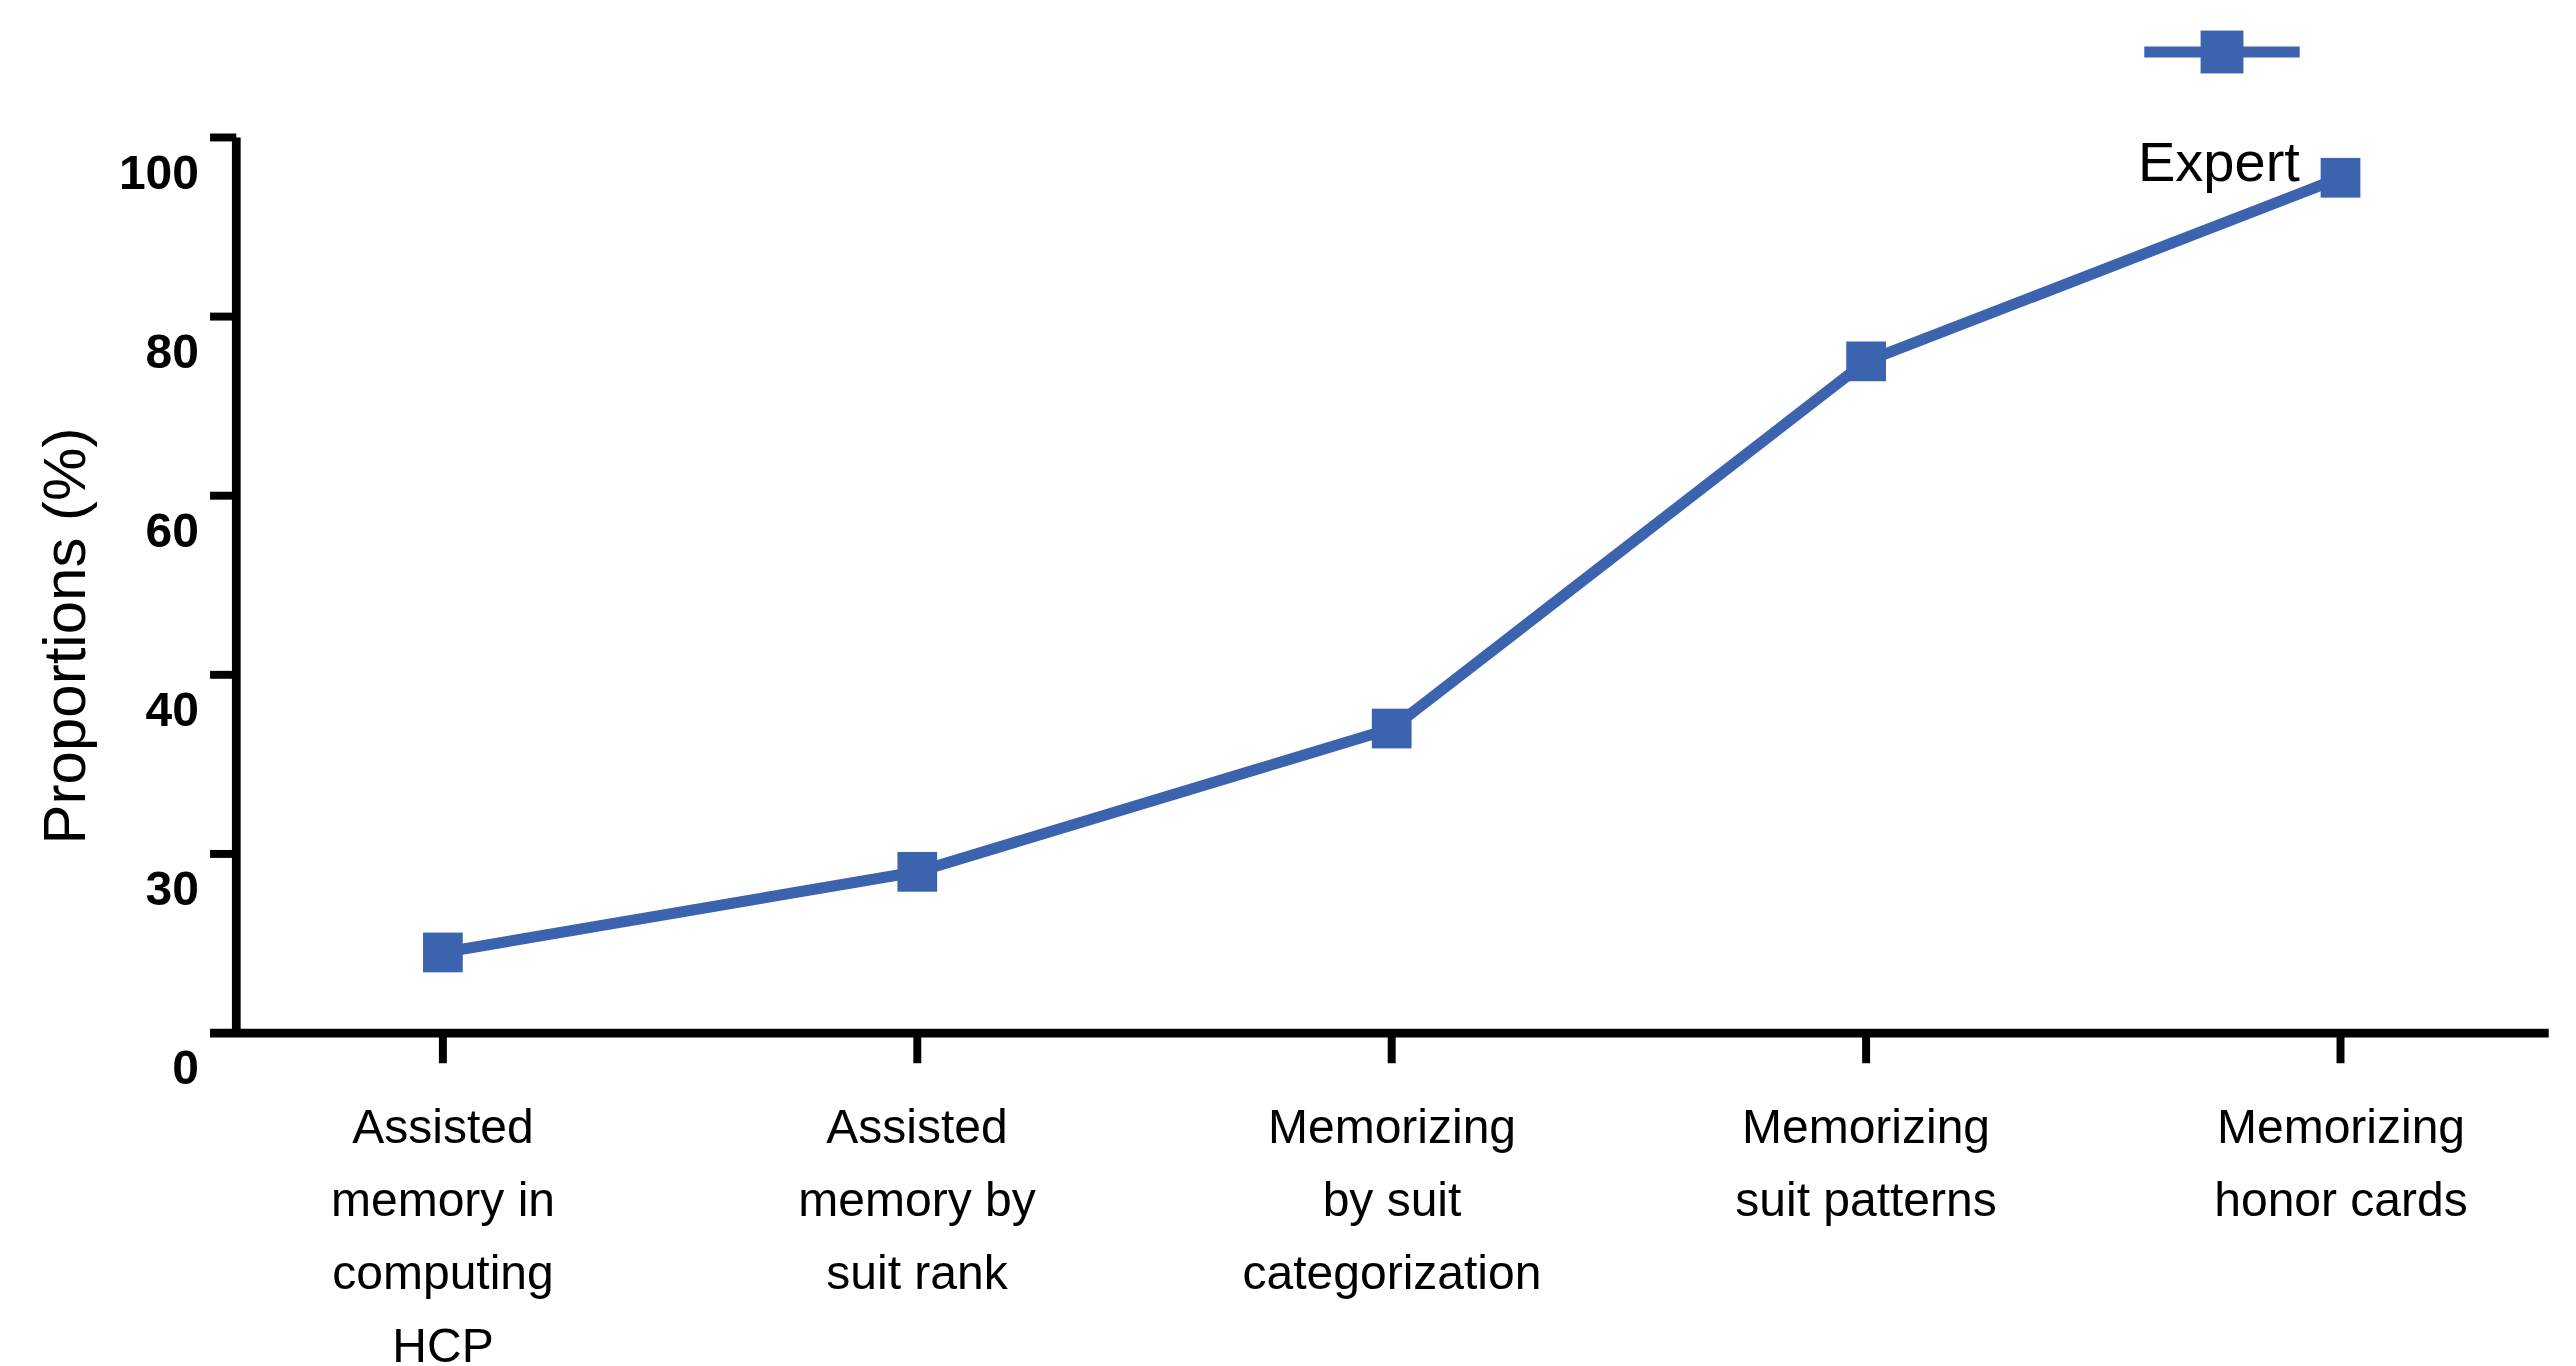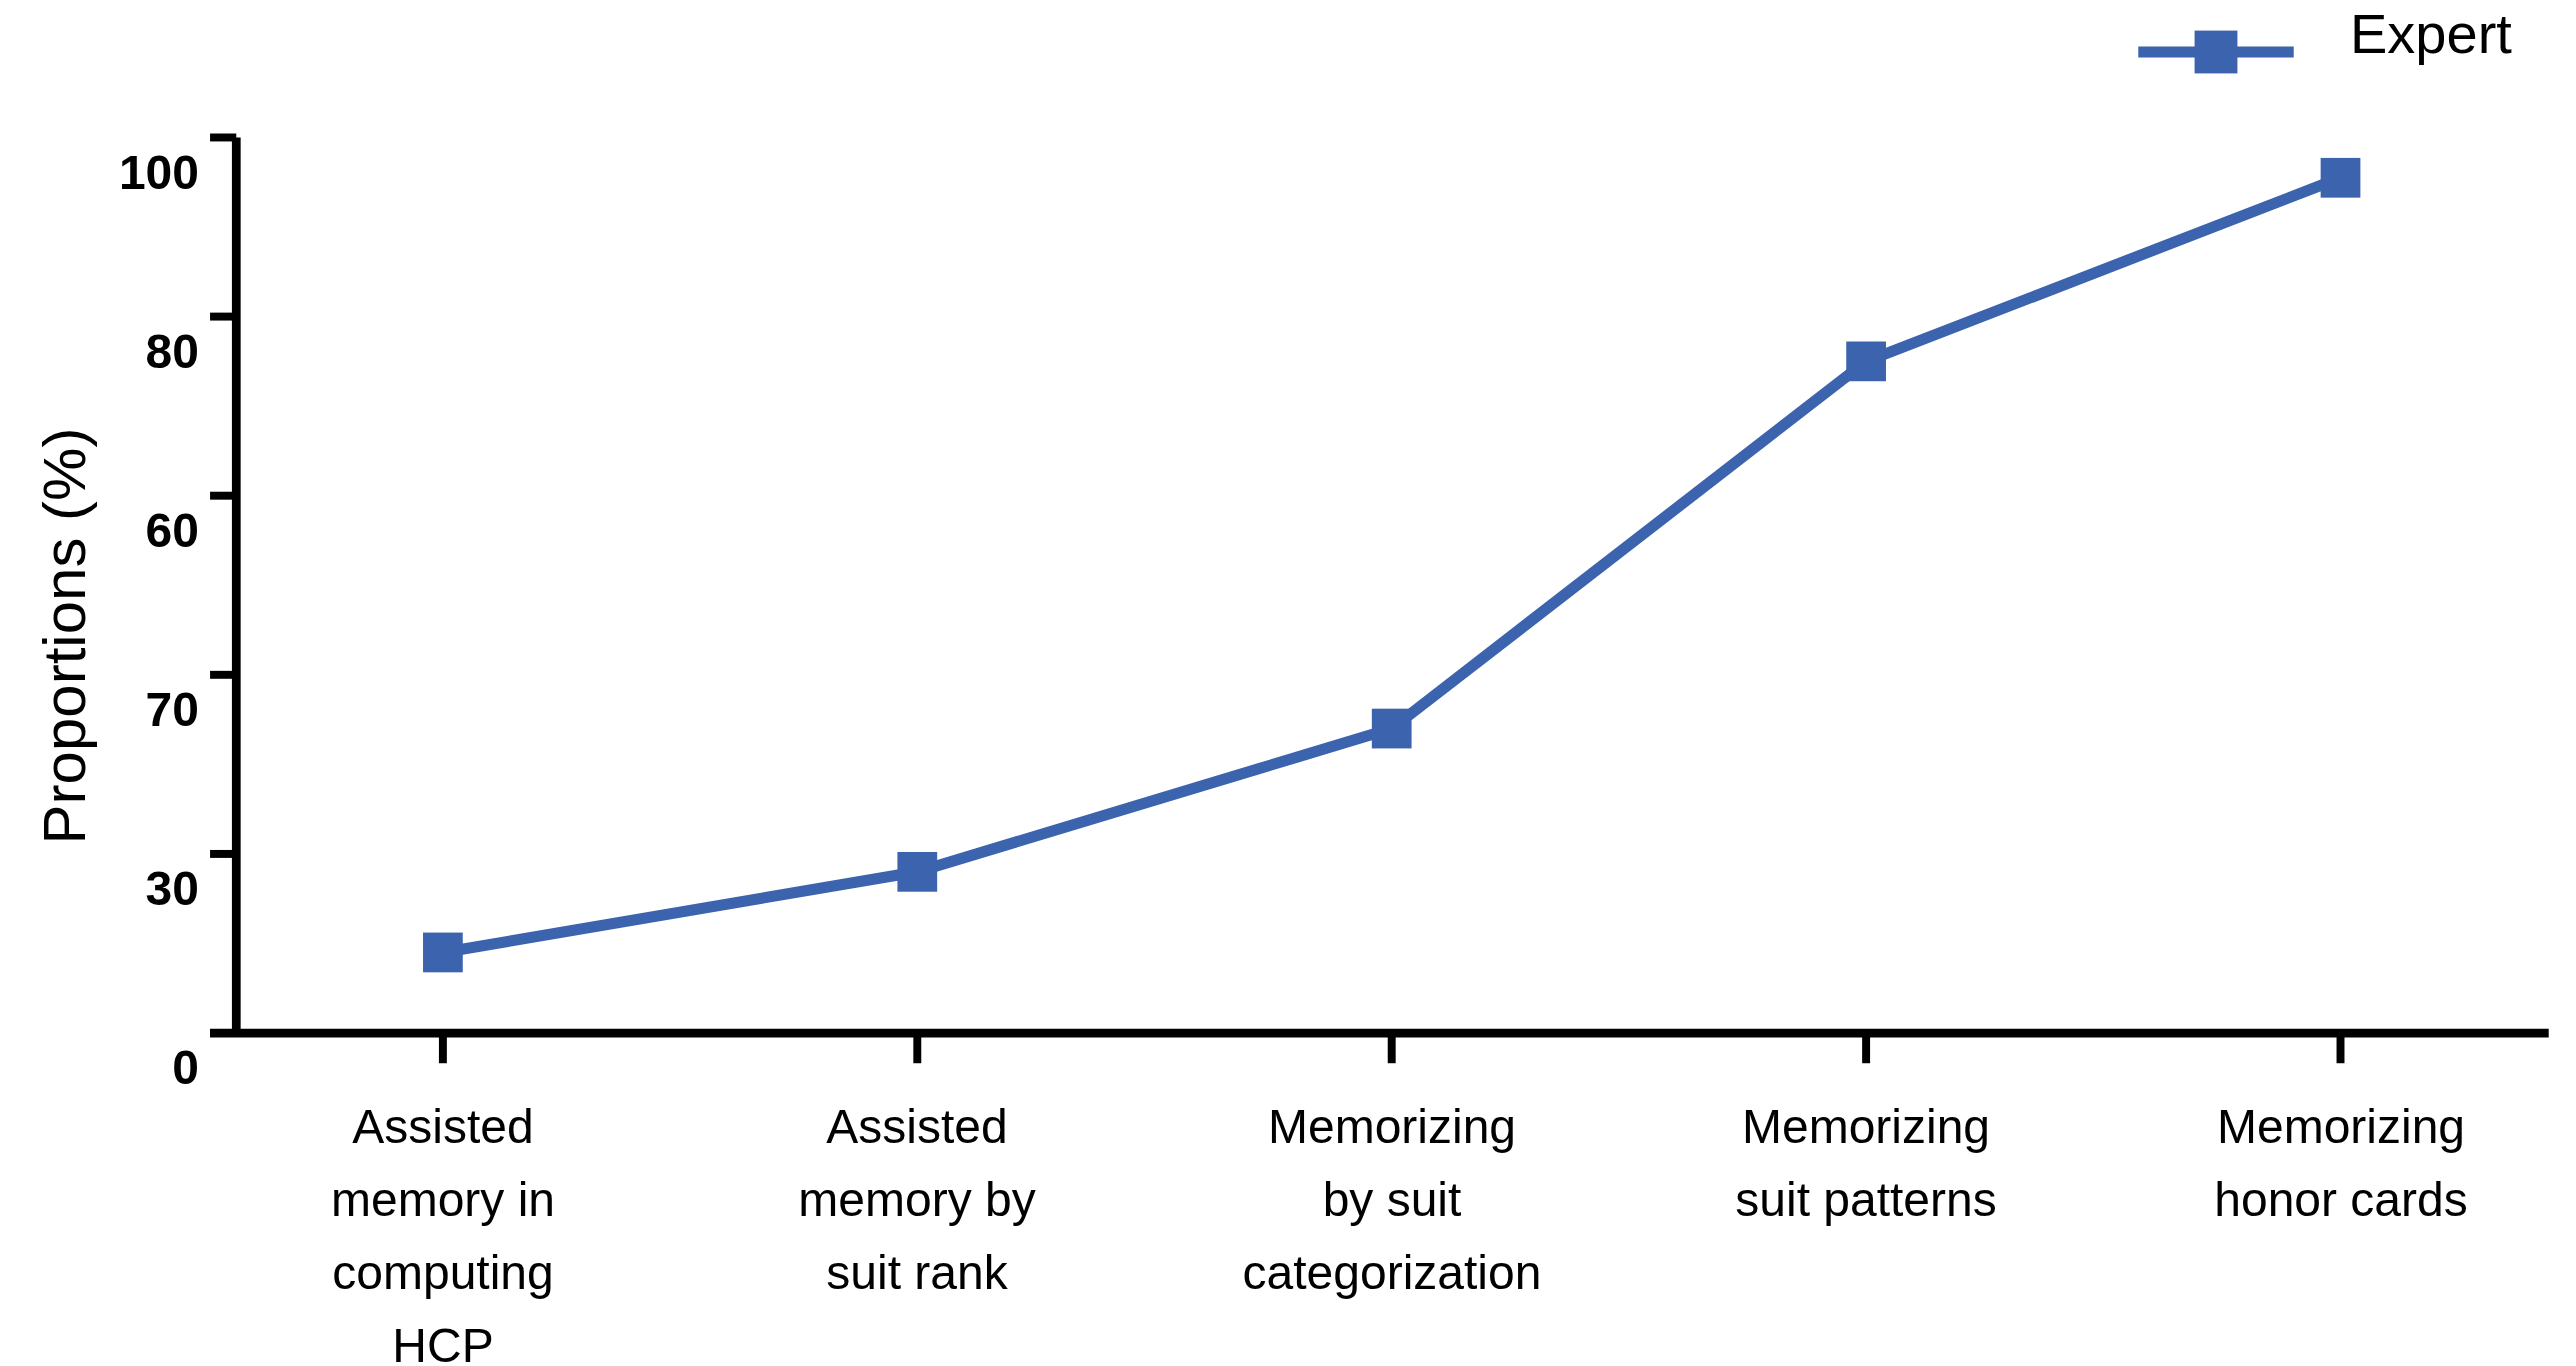--- a/index.html
+++ b/index.html
@@ -23,21 +23,21 @@
     transform:translateY(-50%);
     margin-top:35px;
   }
   .xlabel{
     position:absolute;top:1090px;width:445px;
     text-align:center;transform:translateX(-50%);
     font-size:48px;line-height:73px;white-space:pre-line;
   }
   .legend{
     position:absolute;left:2138px;top:6.4px;
-    display:flex;align-items:flex-start;gap:56px;
+    display:flex;align-items:flex-end;gap:36px;flex-direction:column;
   }
   .legend-text{font-size:56px;line-height:1;}
 </style>
 </head>
 <body>
 
 <div class="figure">
 
   <svg id="plot" width="2576" height="1366" viewBox="0 0 3241 1719">
       <line x1="264" y1="1300" x2="3207" y2="1300" stroke="#000000" stroke-width="11"></line>
@@ -59,21 +59,21 @@
       <rect x="1726" y="891.8199999999999" width="50" height="50" fill="#3B63AE"></rect>
       <rect x="2323" y="429.75" width="50" height="50" fill="#3B63AE"></rect>
       <rect x="2920" y="198.71500000000015" width="50" height="50" fill="#3B63AE"></rect>
     </svg>
 
   <div class="ylabel">Proportions (%)</div>
 
   <div id="yticks">
       <div class="ytick" style="top: 1033px;">0</div>
       <div class="ytick" style="top: 854px;">30</div>
-      <div class="ytick" style="top: 675px;">70</div>
+      <div class="ytick" style="top: 675px;">40</div>
       <div class="ytick" style="top: 496px;">60</div>
       <div class="ytick" style="top: 317px; text-align: right;">80</div>
       <div class="ytick" style="top: 138px;">100</div>
     </div>
 
   <div id="xlabels">
       <div class="xlabel" style="left: 443px;">Assisted
 memory in
 computing
 HCP</div>

